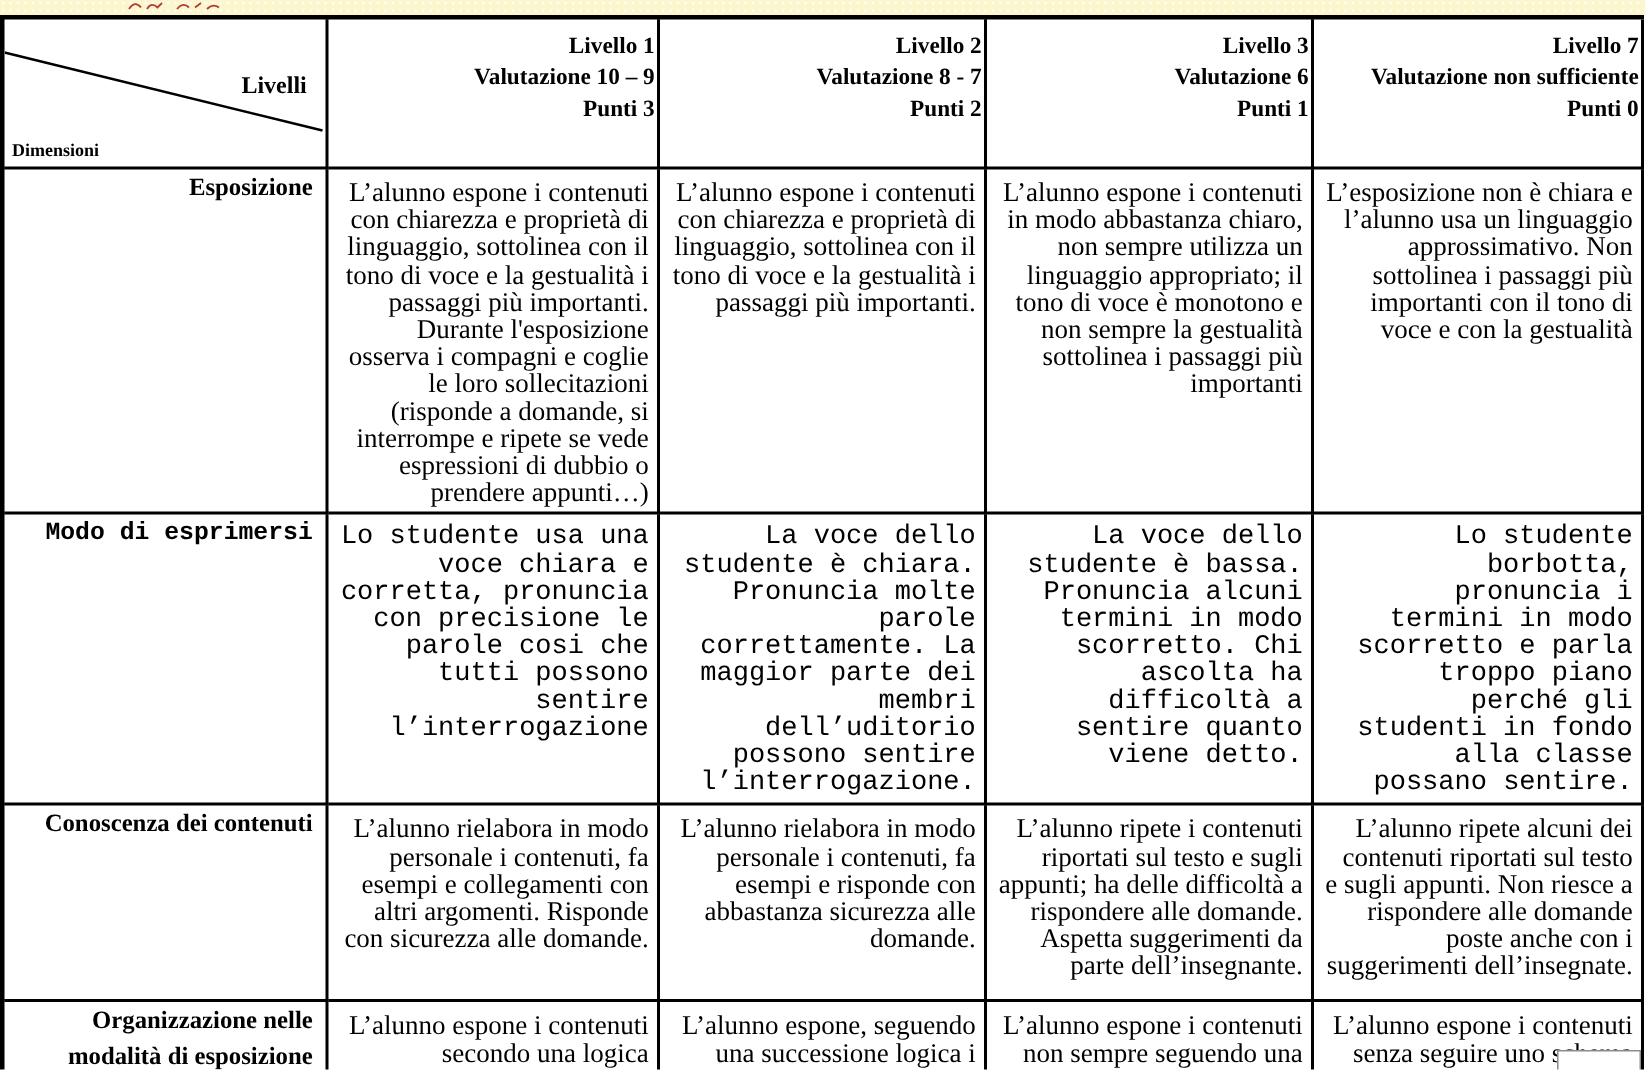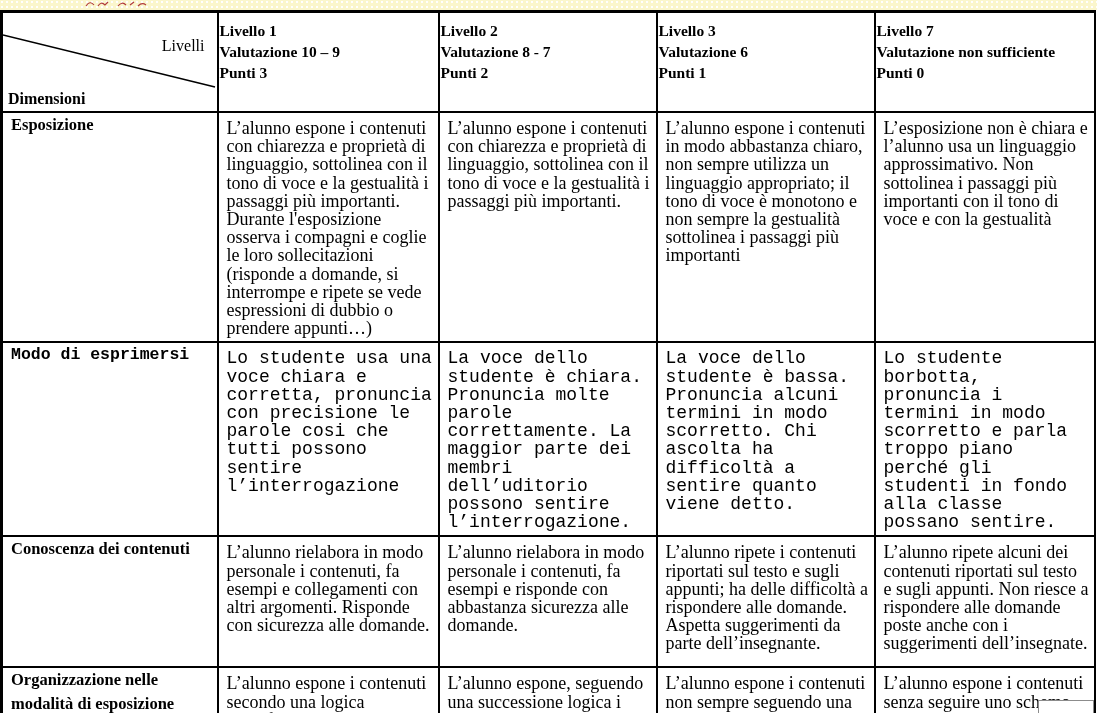--- a/index.html
+++ b/index.html
@@ -28,49 +28,49 @@
     top: 10px;
     left: 0;
     table-layout: fixed;
     border-collapse: collapse;
     width: 1093px;
     background: #ffffff;
   }
   table.rubric th, table.rubric td {
     border: 2px solid #000;
     vertical-align: top;
-    text-align: left;
+    text-align: right;
     overflow: hidden;
   }
   table.rubric { border-left: 3px solid #000; border-top: 3px solid #000; }
 
   
   tr.header-row th { height: 90px; vertical-align: top; }
   th.level-header {
     text-align: center;
     font-weight: bold;
     font-size: 15.5px;
     line-height: 21px;
     padding-top: 7px;
   }
 
   
   th.corner-cell { position: relative; padding: 0; }
   .corner-cell svg { position: absolute; top: 0; left: 0; }
   .corner-top {
     position: absolute;
-    top: 24px; right: 12px;
-    font-weight: normal;
+    top: 36px; right: 12px;
+    font-weight: bold;
     font-size: 16px;
   }
   .corner-bottom {
     position: absolute;
     bottom: 3px; left: 5px;
     font-weight: bold;
-    font-size: 16px;
+    font-size: 12px;
   }
 
   
   th.dim-cell {
     text-align: center;
     vertical-align: middle;
     font-weight: bold;
     font-size: 16.5px;
     line-height: 24px;
     padding: 0 8px;

